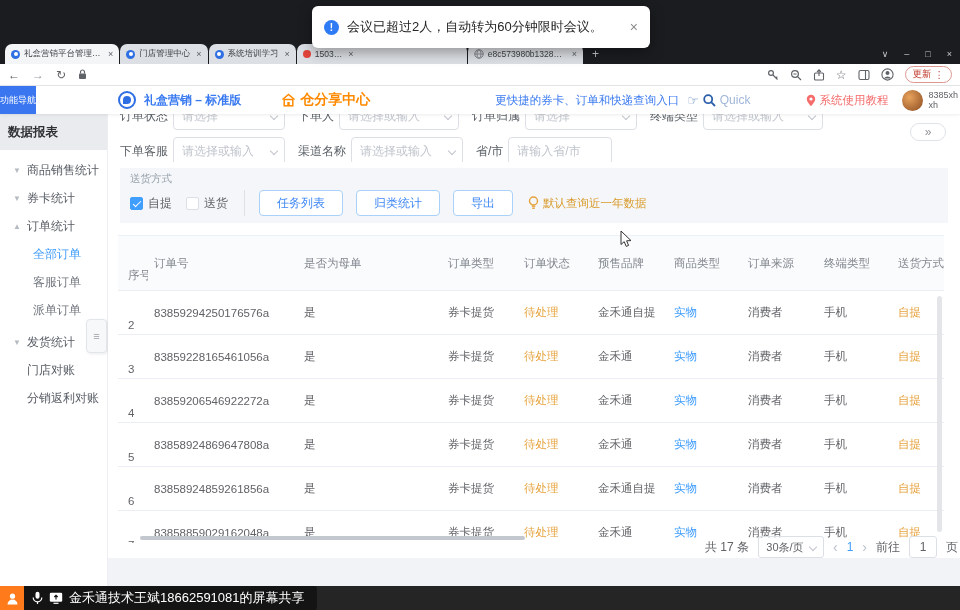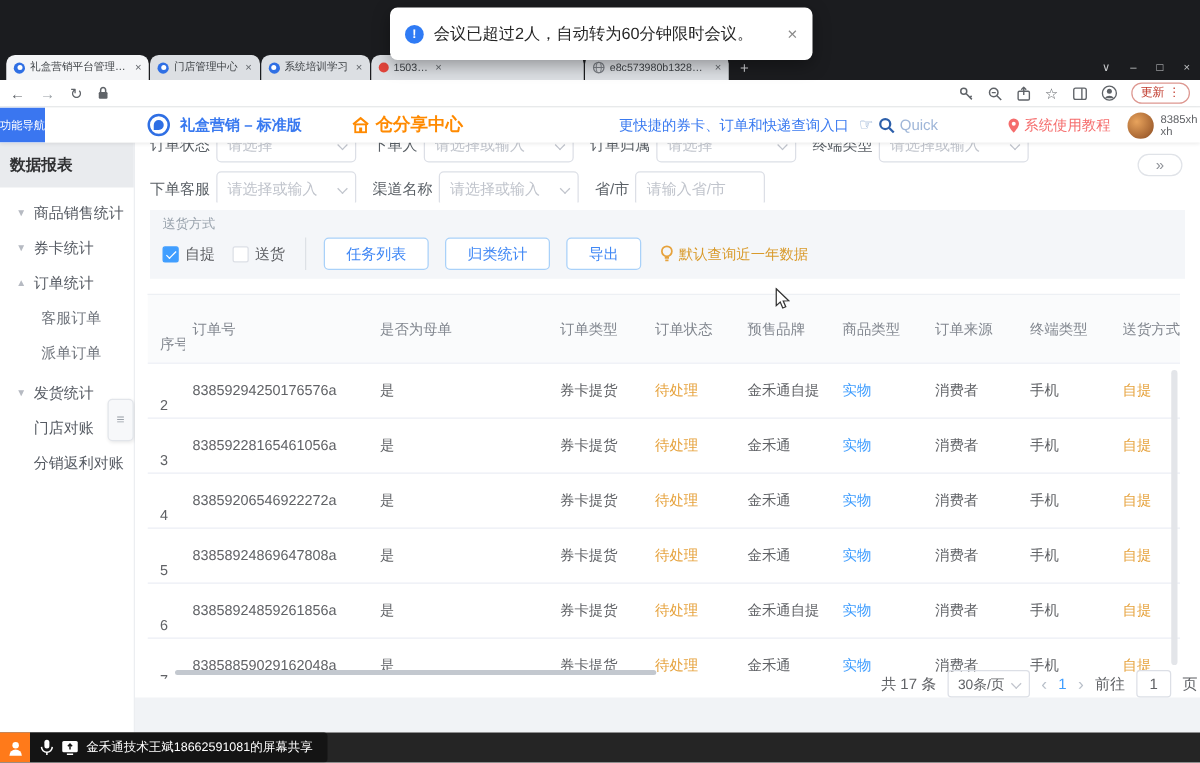--- a/index.html
+++ b/index.html
@@ -108,21 +108,21 @@
   .pg-select { position:relative; width:66px; height:22px; border:1px solid #dcdfe6; border-radius:3px; display:flex; align-items:center; justify-content:center; font-size:11px; color:#606266; padding-right:12px; }
   .pg-select .chev { top:7px; }
   .pg-arrow { color:#b8bfc9; font-size:14px; }
   .pg-cur { color:#409eff; font-size:12px; }
   .pg-input { width:28px; height:22px; border:1px solid #dcdfe6; border-radius:3px; text-align:center; font-size:12px; color:#606266; outline:none; font-family:inherit; }
 
   
   .share-bar { position:absolute; left:0; top:586px; width:960px; height:24px; background:#252525; display:flex; align-items:stretch; }
   .person-box { width:24px; background:#ff7a1a; display:flex; align-items:center; justify-content:center; flex:none; }
   .share-pill { display:flex; align-items:center; gap:6px; background:#141414; padding:0 12px 0 8px; border-radius:0 3px 3px 0; }
-  .share-text { color:#fff; font-size:10px; white-space:nowrap; }
+  .share-text { color:#fff; font-size:13px; white-space:nowrap; }
 
   .cursor { position:absolute; left:620px; top:230px; z-index:60; }
 </style>
 </head>
 <body>
 
 <div class="screen">
 
   <div class="frame-top"></div>
 
@@ -259,20 +259,23 @@
         <span class="caret">▼</span>
         <span>商品销售统计</span>
       </div>
       <div class="side-item">
         <span class="caret">▼</span>
         <span>券卡统计</span>
       </div>
       <div class="side-item">
         <span class="caret">▲</span>
         <span>订单统计</span>
+      </div>
+      <div class="side-item sub active">
+        <span>全部订单</span>
       </div>
       <div class="side-item sub">
         <span>客服订单</span>
       </div>
       <div class="side-item sub">
         <span>派单订单</span>
       </div>
       <div class="side-item gap">
         <span class="caret">▼</span>
         <span>发货统计</span>

